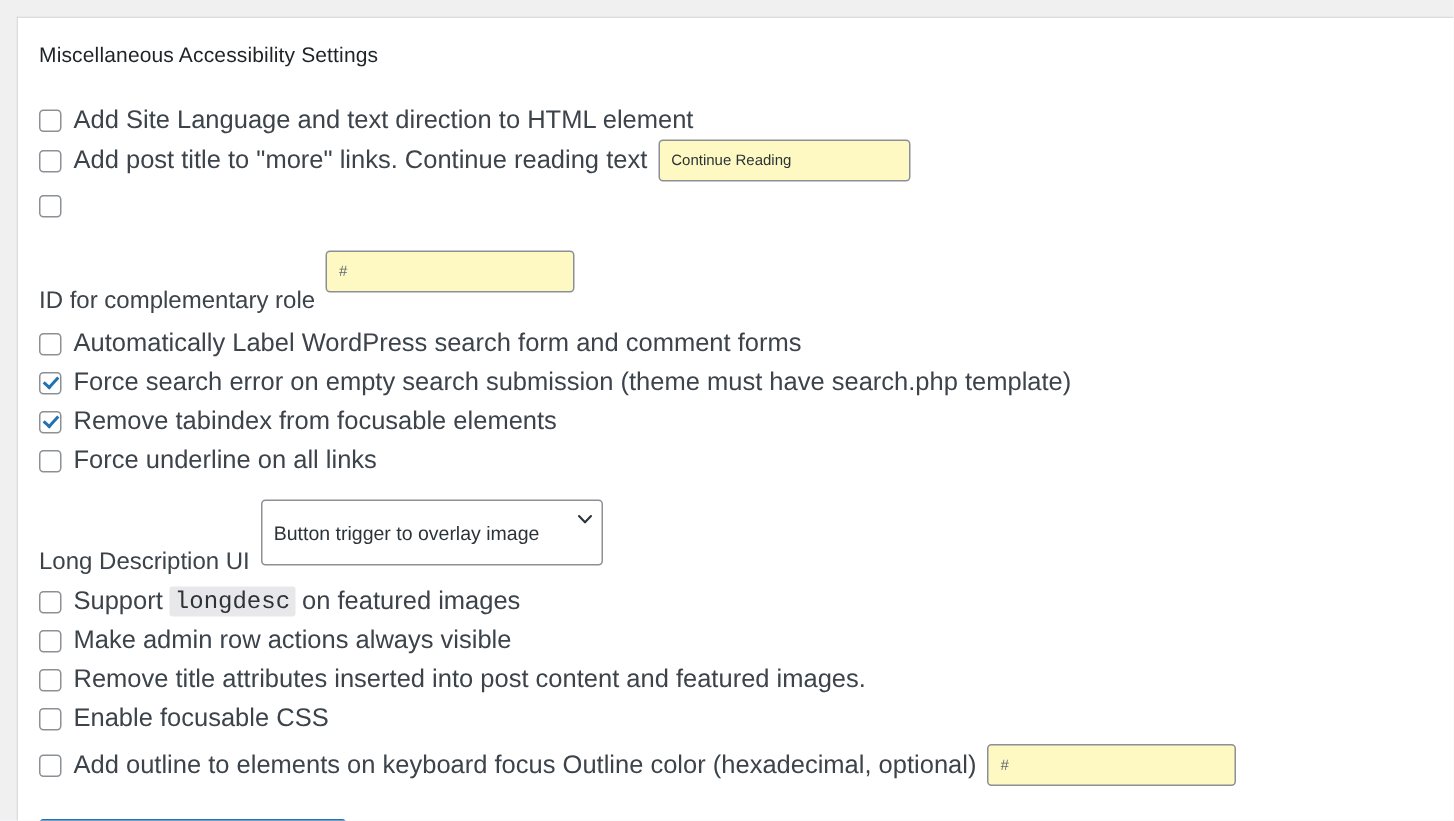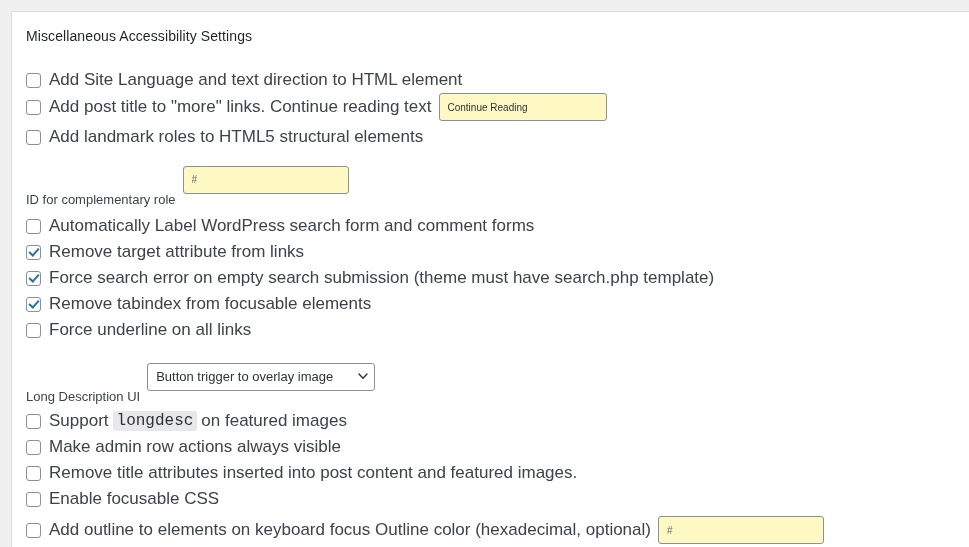--- a/index.html
+++ b/index.html
@@ -104,21 +104,21 @@
   }
 
   .lbl {
     font-size: 17px;
     color: #3c434a;
     line-height: 1.45;
     white-space: nowrap;
   }
 
   .inline-label {
-    font-size: 13px;
+    font-size: 16px;
     color: #3c434a;
     white-space: nowrap;
     margin-top: 40px;
   }
 
   
   .txt {
     height: 28px;
     border: 1px solid #8c8f94;
     border-radius: 3px;
@@ -136,21 +136,21 @@
   .txt-complementary { width: 166px; margin-left: 7px; }
   .txt-outline { width: 166px; margin-left: 7px; }
 
   
   .sel-wrap {
     position: relative;
     display: inline-block;
     margin-left: 7px;
   }
   .sel {
-    height: 28px;
+    height: 44px;
     width: 228px;
     border: 1px solid #8c8f94;
     border-radius: 3px;
     background: #fff;
     font-family: "Liberation Sans", sans-serif;
     font-size: 13px;
     color: #2c3338;
     padding: 0 34px 0 8px;
     box-sizing: border-box;
     display: flex;
@@ -230,39 +230,34 @@
       <div class="row">
         <span class="cb"></span>
         <span class="lbl">Add post title to "more" links. Continue reading text</span>
         <input class="txt txt-continue" type="text" value="Continue Reading" style="">
       </div>
 
       <div class="spacer-4"></div>
 
       <div class="row tight">
         <span class="cb"></span>
-        <span class="lbl">Add landmark roles to HTML5 structural elements</span>
       </div>
 
       <div class="sub-row">
         <span class="inline-label">ID for complementary role</span>
         <input class="txt txt-complementary" type="text" placeholder="#" style="">
       </div>
 
       <div class="spacer-6"></div>
 
       <div class="row">
         <span class="cb"></span>
         <span class="lbl">Automatically Label WordPress search form and comment forms</span>
       </div>
 
-      <div class="row">
-        <span class="cb checked"></span>
-        <span class="lbl">Remove target attribute from links</span>
-      </div>
 
       <div class="row">
         <span class="cb checked"></span>
         <span class="lbl">Force search error on empty search submission (theme must have search.php template)</span>
       </div>
 
       <div class="row">
         <span class="cb checked"></span>
         <span class="lbl">Remove tabindex from focusable elements</span>
       </div>

